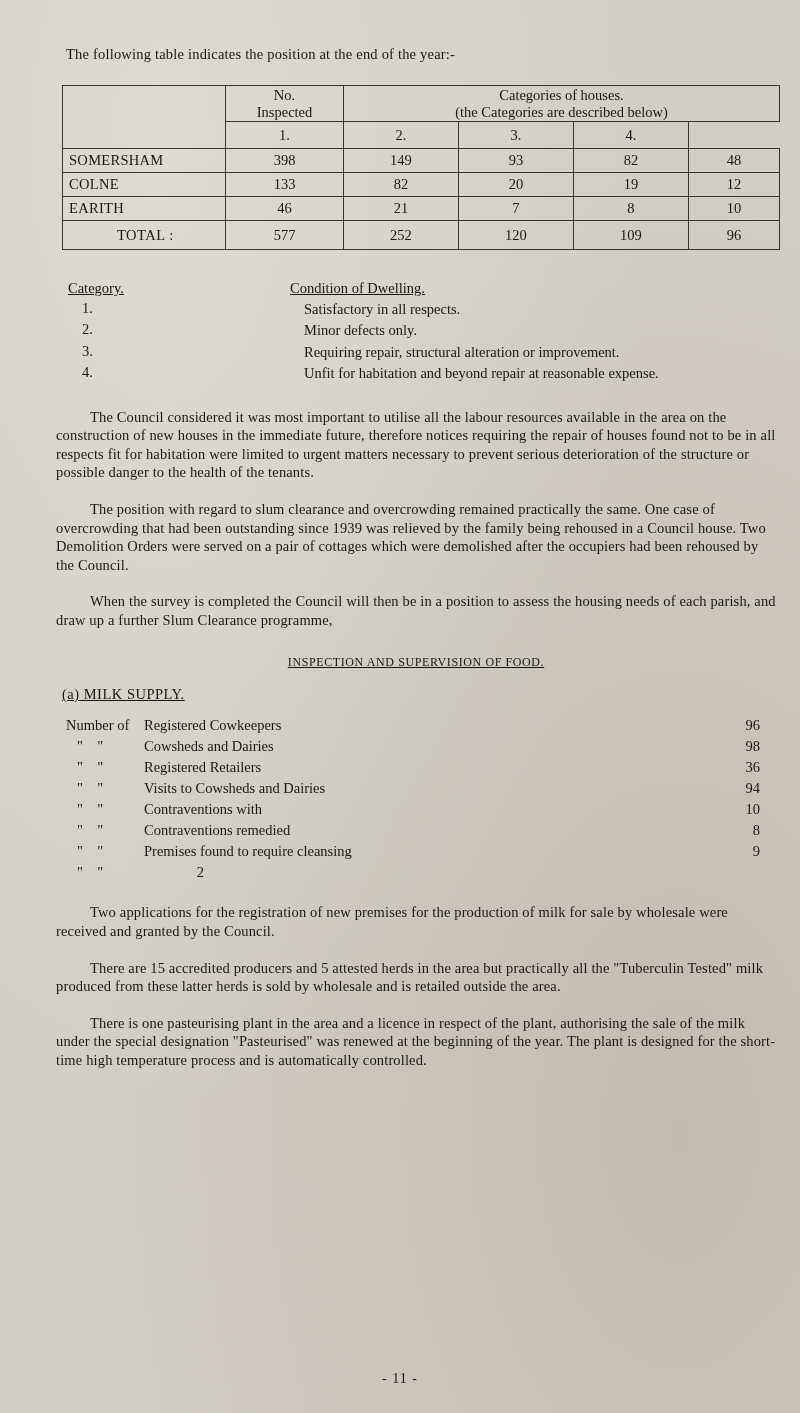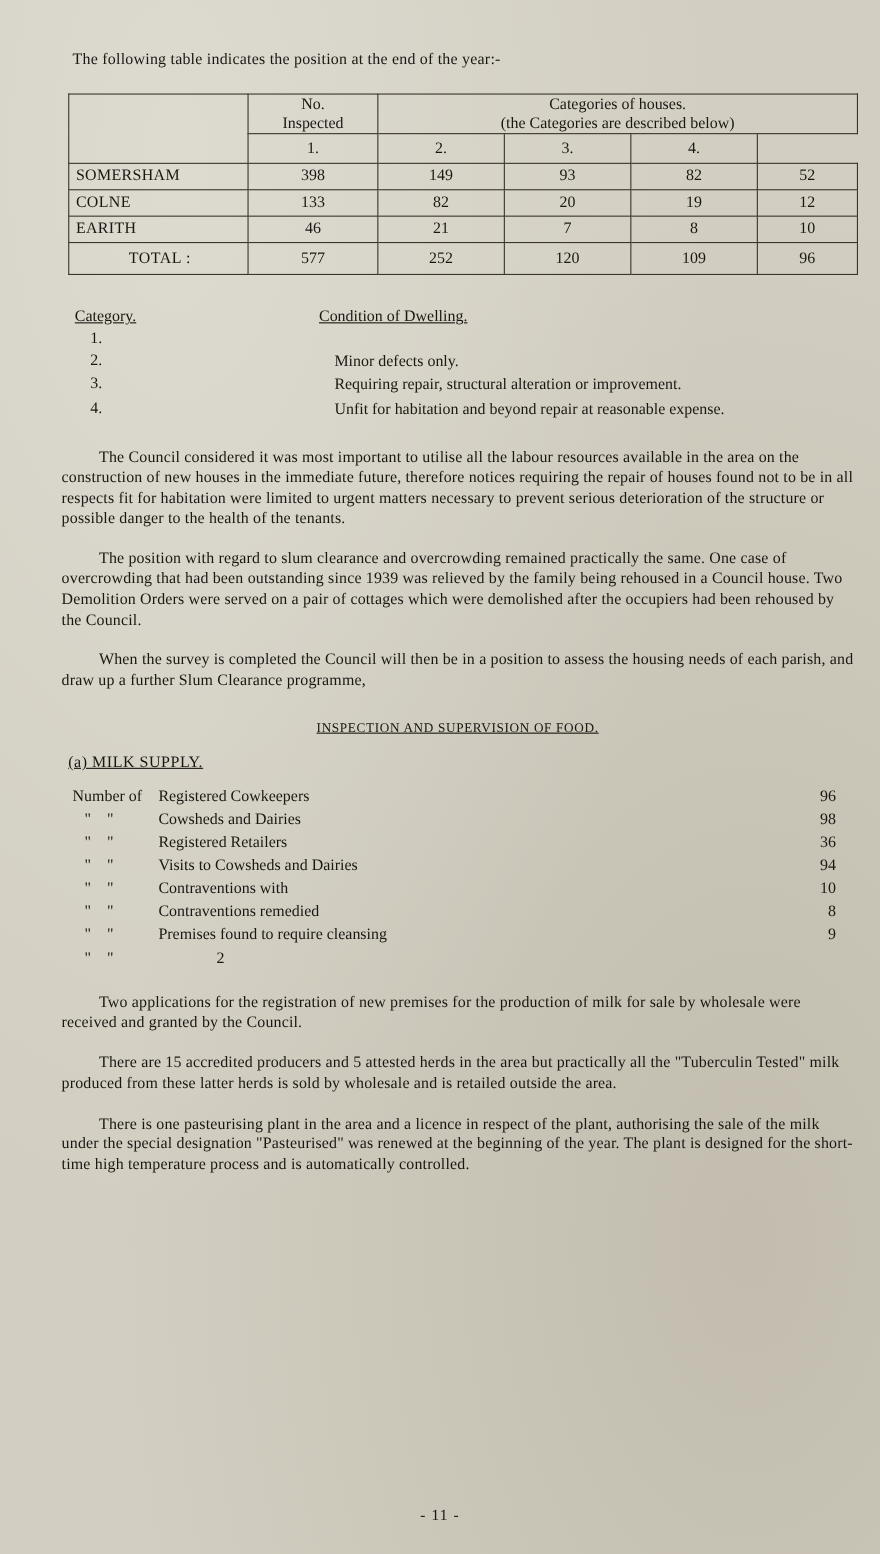--- a/index.html
+++ b/index.html
@@ -151,21 +151,21 @@
           <td class="colnum">2.</td>
           <td class="colnum">3.</td>
           <td class="colnum">4.</td>
         </tr>
         <tr>
           <td class="rowname">SOMERSHAM</td>
           <td class="cellnum">398</td>
           <td class="cellnum">149</td>
           <td class="cellnum">93</td>
           <td class="cellnum">82</td>
-          <td class="cellnum">52</td>
+          <td class="cellnum">48</td>
         </tr>
         <tr>
           <td class="rowname">COLNE</td>
           <td class="cellnum">133</td>
           <td class="cellnum">82</td>
           <td class="cellnum">20</td>
           <td class="cellnum">19</td>
           <td class="cellnum">12</td>
         </tr>
         <tr>
@@ -188,20 +188,21 @@
         </table>
     </div>
 
     <div class="cat-section">
       <div class="cat-head">
         <div class="c1">Category.</div>
         <div class="c2">Condition of Dwelling.</div>
       </div>
       <div class="cat-row">
         <div class="c1">1.</div>
+        <div class="c2">Satisfactory in all respects.</div>
       </div>
       <div class="cat-row">
         <div class="c1">2.</div>
         <div class="c2">Minor defects only.</div>
       </div>
       <div class="cat-row">
         <div class="c1">3.</div>
         <div class="c2">Requiring repair, structural alteration or improvement.</div>
       </div>
       <div class="cat-row">

